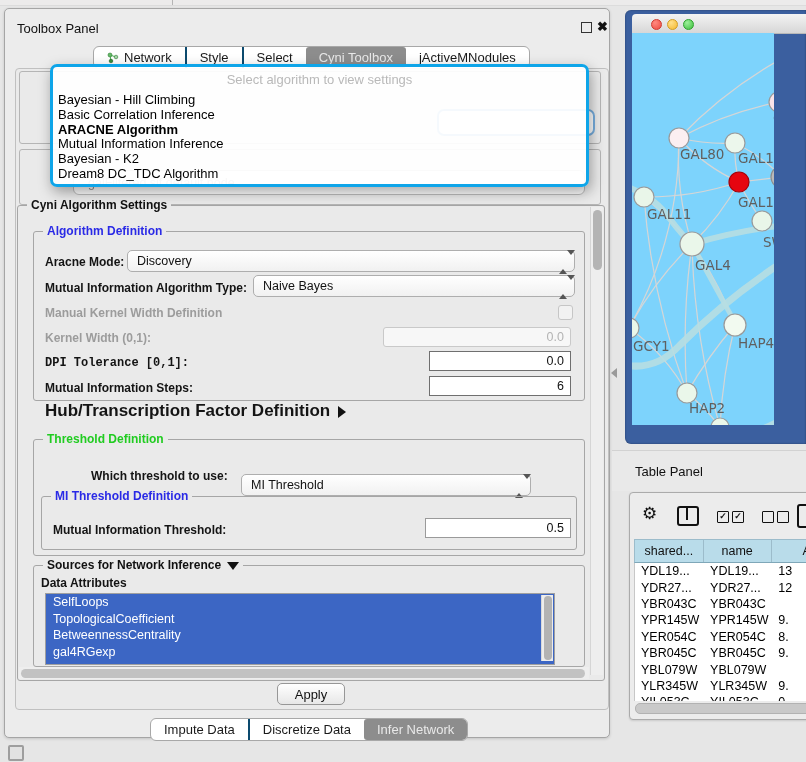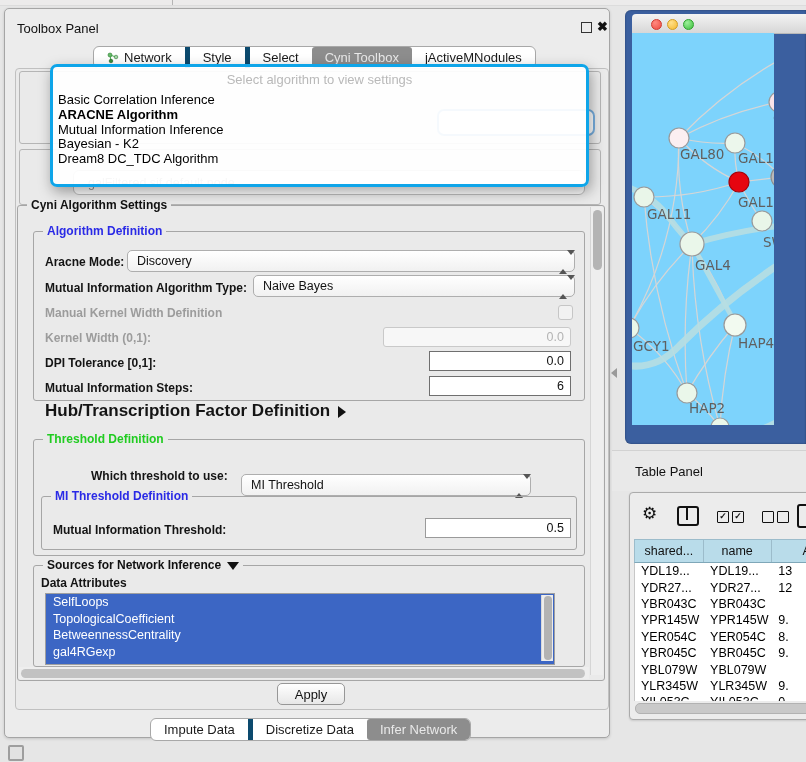--- a/index.html
+++ b/index.html
@@ -11,21 +11,21 @@
 
   
   .cpanel{left:4px;top:8px;width:604px;height:728px;background:#ececec;border:1px solid #a5a5a5;border-radius:5px;box-shadow:0 1px 3px rgba(0,0,0,.15);}
   .cpanel-title{left:12px;top:12px;font-size:13px;color:#111;}
   .float-btn{left:576px;top:13px;width:9px;height:9px;border:1.5px solid #333;background:transparent;}
   .close-btn{left:592px;top:9px;font-size:13px;font-weight:bold;color:#111;line-height:18px;}
 
   
   .tabstrip{display:flex;align-items:stretch;background:#fff;border:1px solid #a8a8a8;border-radius:6px;overflow:hidden;height:21px;}
   .tabstrip .tab{display:flex;align-items:center;padding:0 13px;font-size:13px;color:#1a1a1a;white-space:nowrap;}
-  .tabstrip .tab + .tab{border-left:5px solid #0c4a6e;}
+  .tabstrip .tab + .tab{border-left:2px solid #0c4a6e;}
   .tabstrip .tab.selected{background:#8d8d8d;color:#e9e9e9;border-left:none;border-radius:3px;margin:0;}
   .tabstrip .tab.selected + .tab{border-left:none;}
   .top-tabs{left:88px;top:37px;}
   .bottom-tabs{left:145px;top:709px;}
   .net-icon{display:inline-block;width:12px;height:12px;margin-right:5px;}
 
   
   .content{left:10px;top:59px;width:592px;height:640px;background:#eaeaea;border:1px solid #c0c0c0;border-radius:4px;}
 
   
@@ -173,21 +173,21 @@
     </div>
     <div class="lbl" style="left:40px;top:272px;">Mutual Information Algorithm Type:</div>
     <div class="combo" style="left:248px;top:266px;width:322px;">
       <span>Naive Bayes</span>
       <span class="spin"><span class="up"></span><span class="dn"></span></span>
     </div>
     <div class="lbl dis" style="left:40px;top:297px;">Manual Kernel Width Definition</div>
     <div class="checkbox" style="left:553px;top:296px;"></div>
     <div class="lbl dis" style="left:40px;top:322px;">Kernel Width (0,1):</div>
     <div class="field dis" style="left:378px;top:318px;width:188px;">0.0</div>
-    <div class="lbl" style="left:40px;top:347px;">DPI Tolerance [0,1]:</div>
+    <div class="lbl" style="left:40px;top:347px;font-family:Liberation Mono, monospace;">DPI Tolerance [0,1]:</div>
     <div class="field" style="left:424px;top:342px;width:142px;">0.0</div>
     <div class="lbl" style="left:40px;top:372px;">Mutual Information Steps:</div>
     <div class="field" style="left:424px;top:367px;width:142px;">6</div>
 
     <div class="lbl" style="left:40px;top:392px;font-size:17px;">
       <span>Hub/Transcription Factor Definition</span><span class="tri-right"></span>
     </div>
 
     <div class="abs group" style="left:28px;top:430px;width:550px;height:115px;">
       <span class="gtitle green">Threshold Definition</span>
@@ -235,20 +235,21 @@
           <span>Discretize Data</span>
         </div>
         <div class="tab selected">
           <span>Infer Network</span>
         </div>
       </div>
 
     <div class="abs dropdown">
       <div class="dd-prompt">Select algorithm to view settings</div>
       <div id="dd-items">
+          <div class="dd-item">Bayesian - Hill Climbing</div>
           <div class="dd-item">Basic Correlation Inference</div>
           <div class="dd-item sel">ARACNE Algorithm</div>
           <div class="dd-item">Mutual Information Inference</div>
           <div class="dd-item">Bayesian - K2</div>
           <div class="dd-item">Dream8 DC_TDC Algorithm</div>
         </div>
     </div>
   </div>
 
   <div class="abs splitter"></div>

